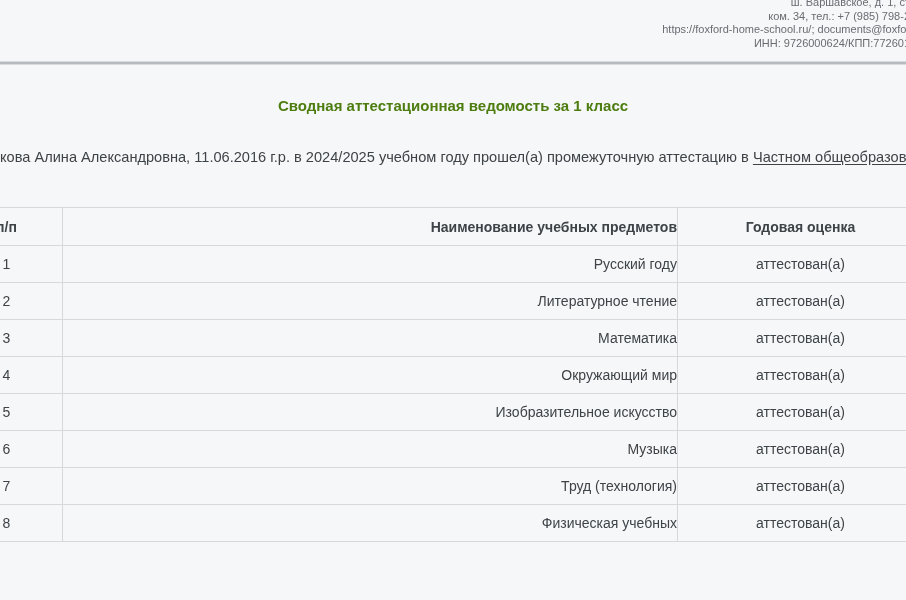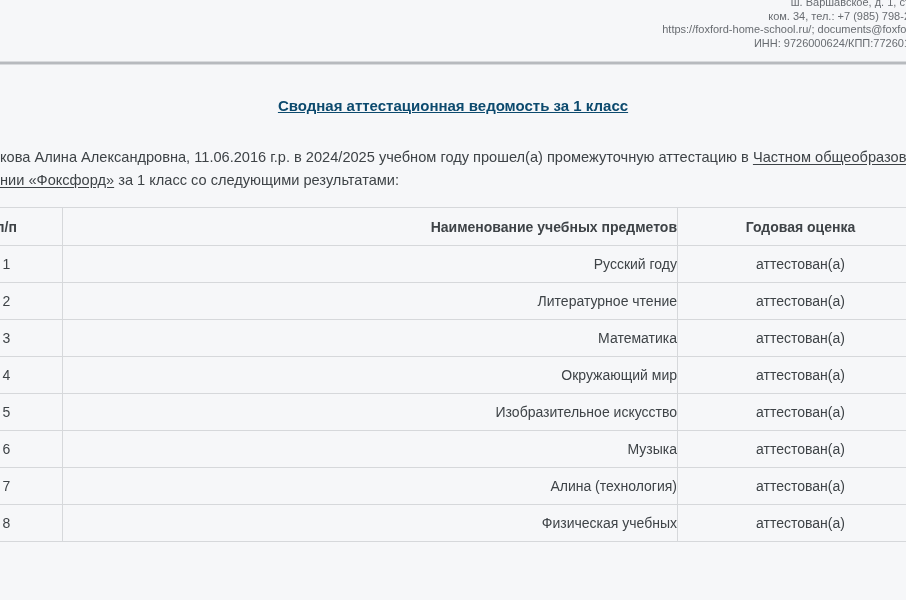--- a/index.html
+++ b/index.html
@@ -36,23 +36,22 @@
     border-bottom: 1px solid #d8dadd;
   }
   
   .doc-title {
     position: absolute;
     top: 97px; left: 0;
     width: 906px;
     text-align: center;
     font-size: 15px;
     font-weight: bold;
-    color: #0c4a6e;
+    color: #4d7c0f;
     white-space: nowrap;
-    text-decoration: underline;
   }
   
   .intro {
     position: absolute;
     top: 146px; left: 0;
     width: 906px;
     font-size: 14.6px;
     line-height: 23px;
     white-space: nowrap;
   }
@@ -99,21 +98,20 @@
     <div>https://foxford-home-school.ru/; documents@foxfor</div>
     <div>ИНН: 9726000624/КПП:772601</div>
   </div>
 
   <div class="page-divider"></div>
 
   <div class="doc-title">Сводная аттестационная ведомость за 1 класс</div>
 
   <div class="intro">
     <div><span>кова Алина Александровна, 11.06.2016 г.р. в 2024/2025 учебном году прошел(а) промежуточную аттестацию в </span><span class="link">Частном общеобразовательно</span></div>
-    <div><span class="link">нии «Фоксфорд»</span><span> за 1 класс со следующими результатами:</span></div>
   </div>
 
   <table class="results-table">
     <colgroup>
       <col class="c-num">
         <col class="c-subject">
         <col class="c-grade">
     </colgroup>
     <thead>
       <tr>
@@ -148,21 +146,21 @@
         <td class="cell-subject">Изобразительное искусство</td>
         <td class="cell-grade">аттестован(а)</td>
       </tr>
       <tr>
         <td class="cell-num">6</td>
         <td class="cell-subject">Музыка</td>
         <td class="cell-grade">аттестован(а)</td>
       </tr>
       <tr>
         <td class="cell-num">7</td>
-        <td class="cell-subject">Алина (технология)</td>
+        <td class="cell-subject">Труд (технология)</td>
         <td class="cell-grade">аттестован(а)</td>
       </tr>
       <tr>
         <td class="cell-num">8</td>
         <td class="cell-subject">Физическая учебных</td>
         <td class="cell-grade">аттестован(а)</td>
       </tr>
     </tbody>
   </table>
 

